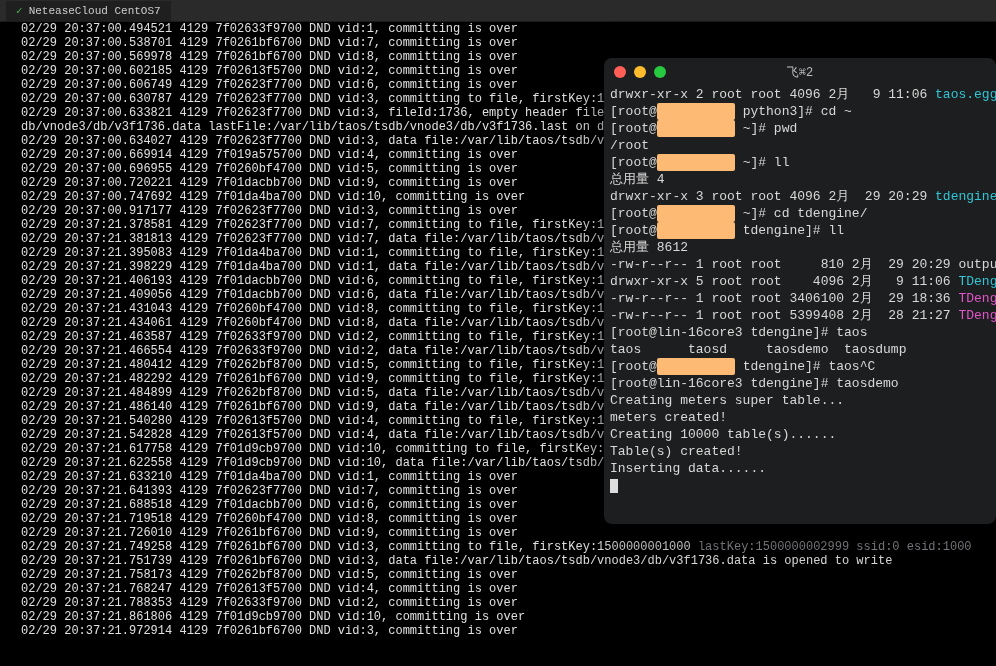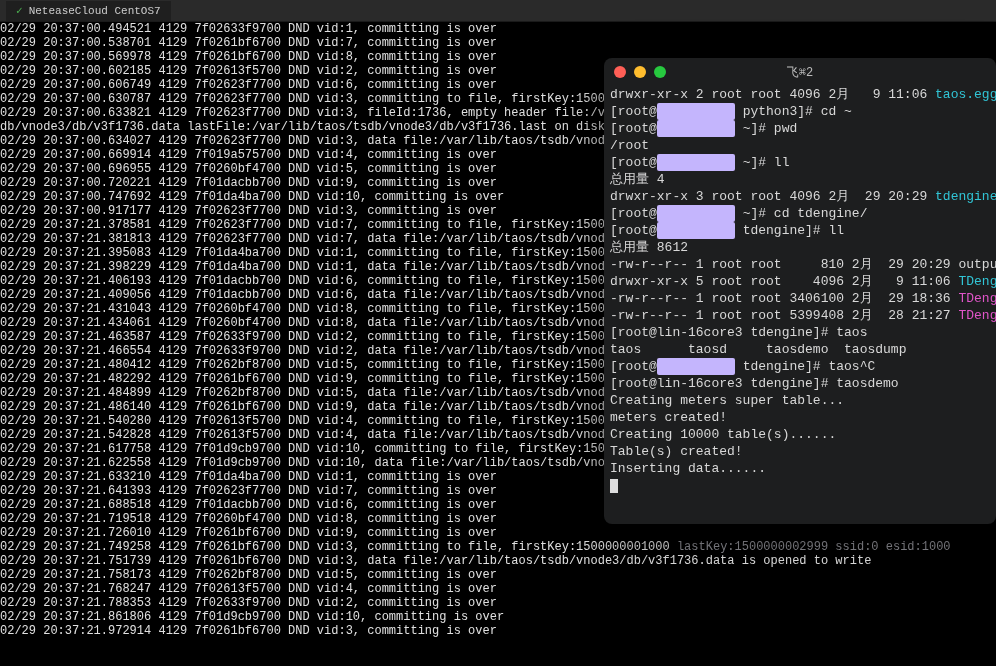--- a/index.html
+++ b/index.html
@@ -31,21 +31,21 @@
       font-size: 11px;
       color: #ccc;
     }
     .tab .check {
       color: #4caf50;
       font-weight: bold;
     }
     .log-area {
       position: absolute;
       top: 22px;
-      left: 0;
+      left: 21px;
       right: 0;
       line-height: 14px;
       white-space: pre;
       color: #e0e0e0;
     }
     .log-line { white-space: pre; }
     .muted { color: #8a8a90; }
     .overlay-term {
       position: absolute;
       top: 58px;
@@ -93,21 +93,21 @@
     .magenta { color: #e055c9; }
     .cursor-block {
       display: inline-block;
       width: 8px;
       height: 14px;
       background: #ddd;
       vertical-align: text-bottom;
     }
     .blur-box {
       display: inline-block;
-      background: #c4b5fd;
+      background: #fdba74;
       color: transparent;
       border-radius: 2px;
     }
   </style>
 </head>
 <body>
 
 <div class="tab-bar">
   <div class="tab">
     <span class="check">✓</span>

